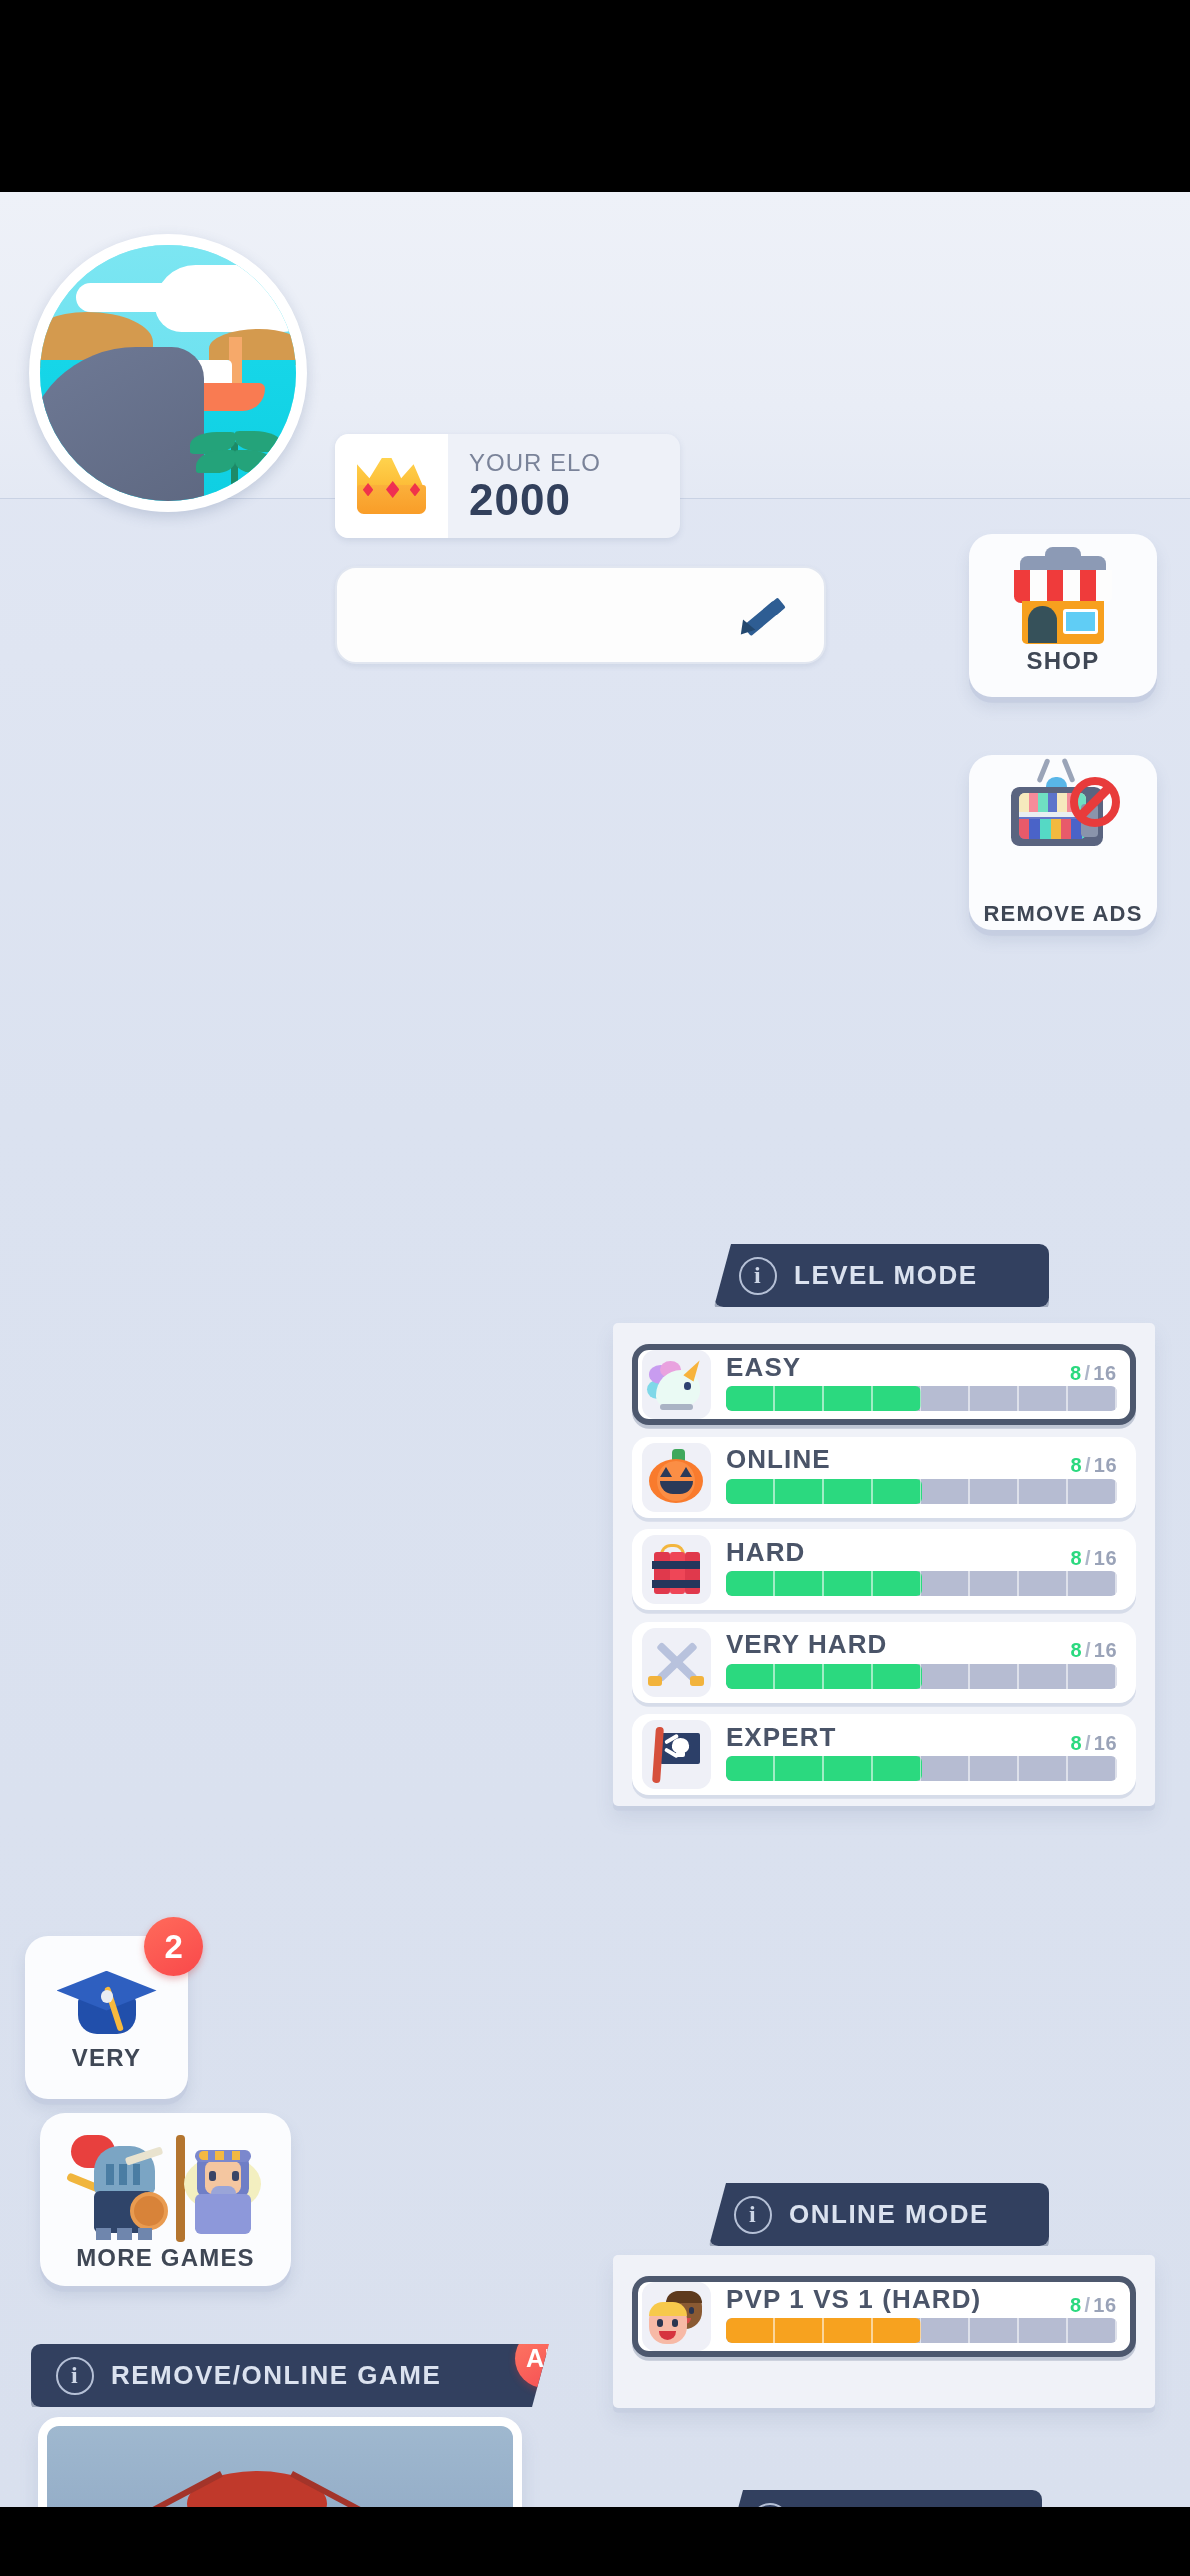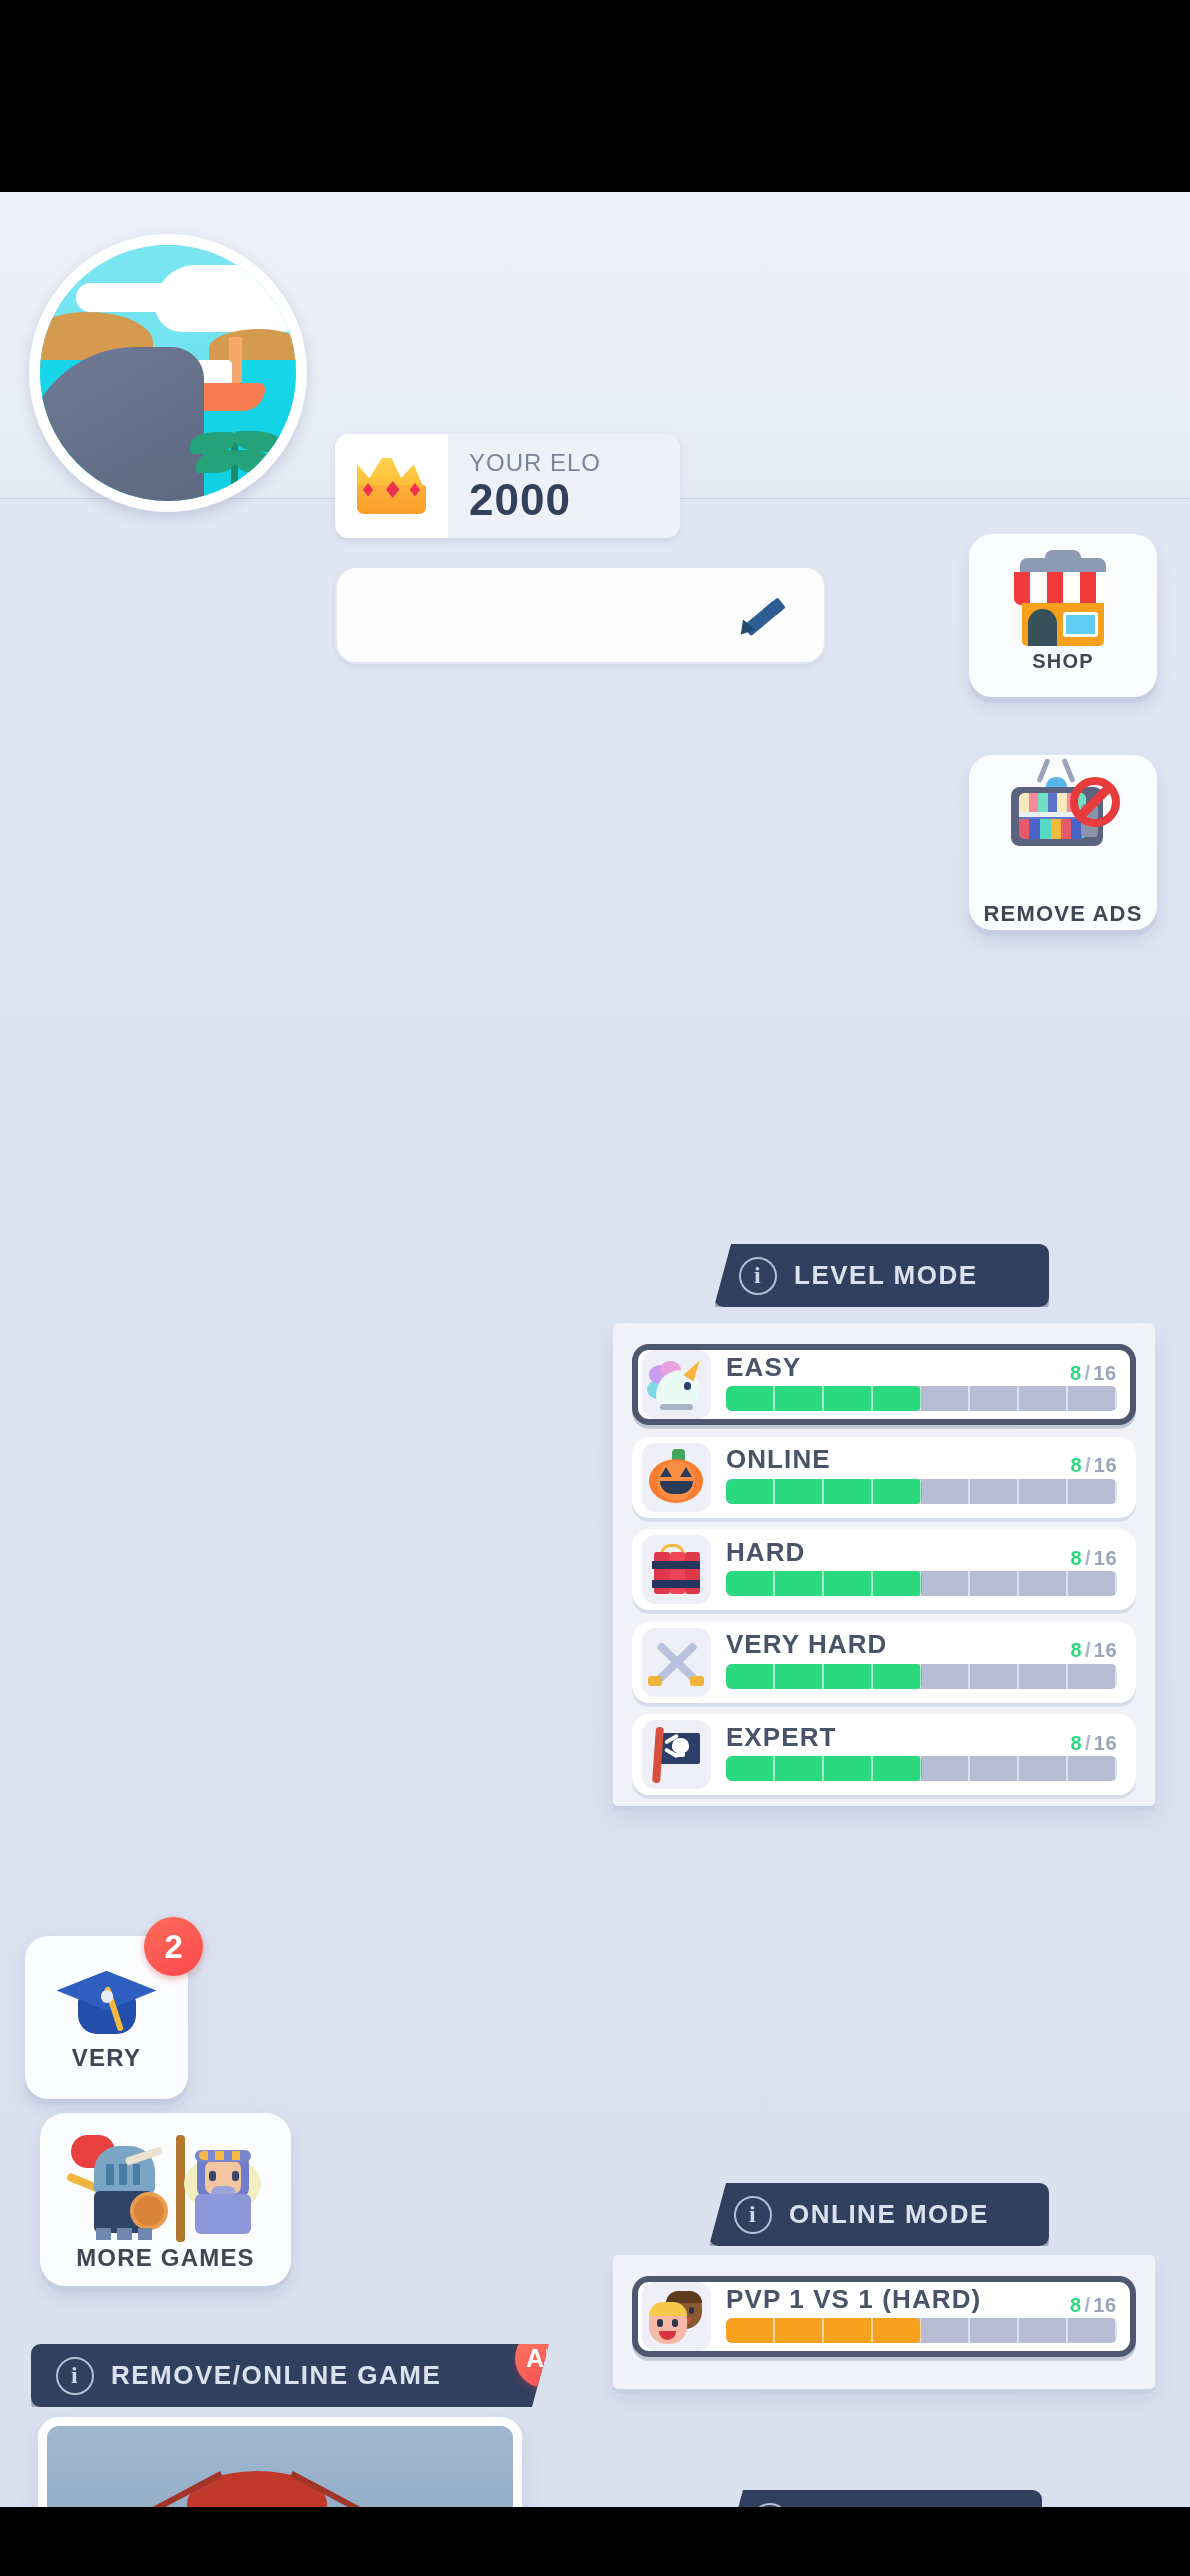--- a/index.html
+++ b/index.html
@@ -129,21 +129,21 @@
     position:absolute; right:56px; top:355px; width:105px; height:105px;
     display:flex; align-items:center; justify-content:center;
   }
 
   
   .side-btn {
     position:absolute; width:188px; background:#fbfcfe;
     border-radius:23px; box-shadow:0 5.8px 0 rgba(196,205,224,.85), 0 9.6px 15.3px rgba(90,110,150,.15);
     display:flex; flex-direction:column; align-items:center; justify-content:center;
   }
-  .side-label { font-size:20px; font-weight:700; color:#3f4755; letter-spacing:1.2px; }
+  .side-label { font-size:24px; font-weight:700; color:#3f4755; letter-spacing:1.2px; }
   .shop-btn { right:33px; top:342px; height:163px; }
   .ads-btn  { right:33px; top:563px; height:175px; }
   .ads-btn .side-label { font-size:22px;margin-top:48px; }
 
   .shop-ico { position:relative; width:105px; height:88px; margin-bottom:3.8px; }
   .shop-roofbar { position:absolute; left:9.6px; top:0; width:86px; height:15.3px;
     background:#8c9ab5; border-radius:7.7px 7.7px 0 0; }
   .shop-roofbar:after{content:"";position:absolute;left:25px;top:-8.6px;width:36px;height:11.5px;
     background:#8c9ab5;border-radius:7.7px 7.7px 0 0;}
   .shop-awning { position:absolute; left:3.8px; top:14.4px; width:98px; height:33px;
@@ -263,21 +263,21 @@
     box-shadow:0 2.9px 7.7px rgba(200,60,60,.32);
   }
 
   
   .panel {
     position:absolute; background:#f0f2f8; border-radius:5px;
     box-shadow: 0 4.8px 0 rgba(196,205,224,.7), 0 11.5px 19px rgba(90,110,150,.12);
     padding: 21px 19px;
   }
   #panel-level  { left:613px; top:1131px; width:542px; height:483px; }
-  #panel-online { left:613px; top:2063px; width:542px; height:134px; }
+  #panel-online { left:613px; top:2063px; width:542px; height:153px; }
 
   .lvl-row {
     position:relative; height:81px; margin-bottom:11.5px;
     background:#ffffff; border-radius:17px;
     box-shadow: 0 3.8px 0 rgba(205,212,228,.75);
     display:flex; align-items:center; padding: 0 17px 0 9.6px;
   }
   .lvl-row.selected {
     border:6.7px solid #4d586e; padding: 0 11.5px 0 3.8px;
     box-shadow: 0 3.8px 0 rgba(160,170,190,.6);

